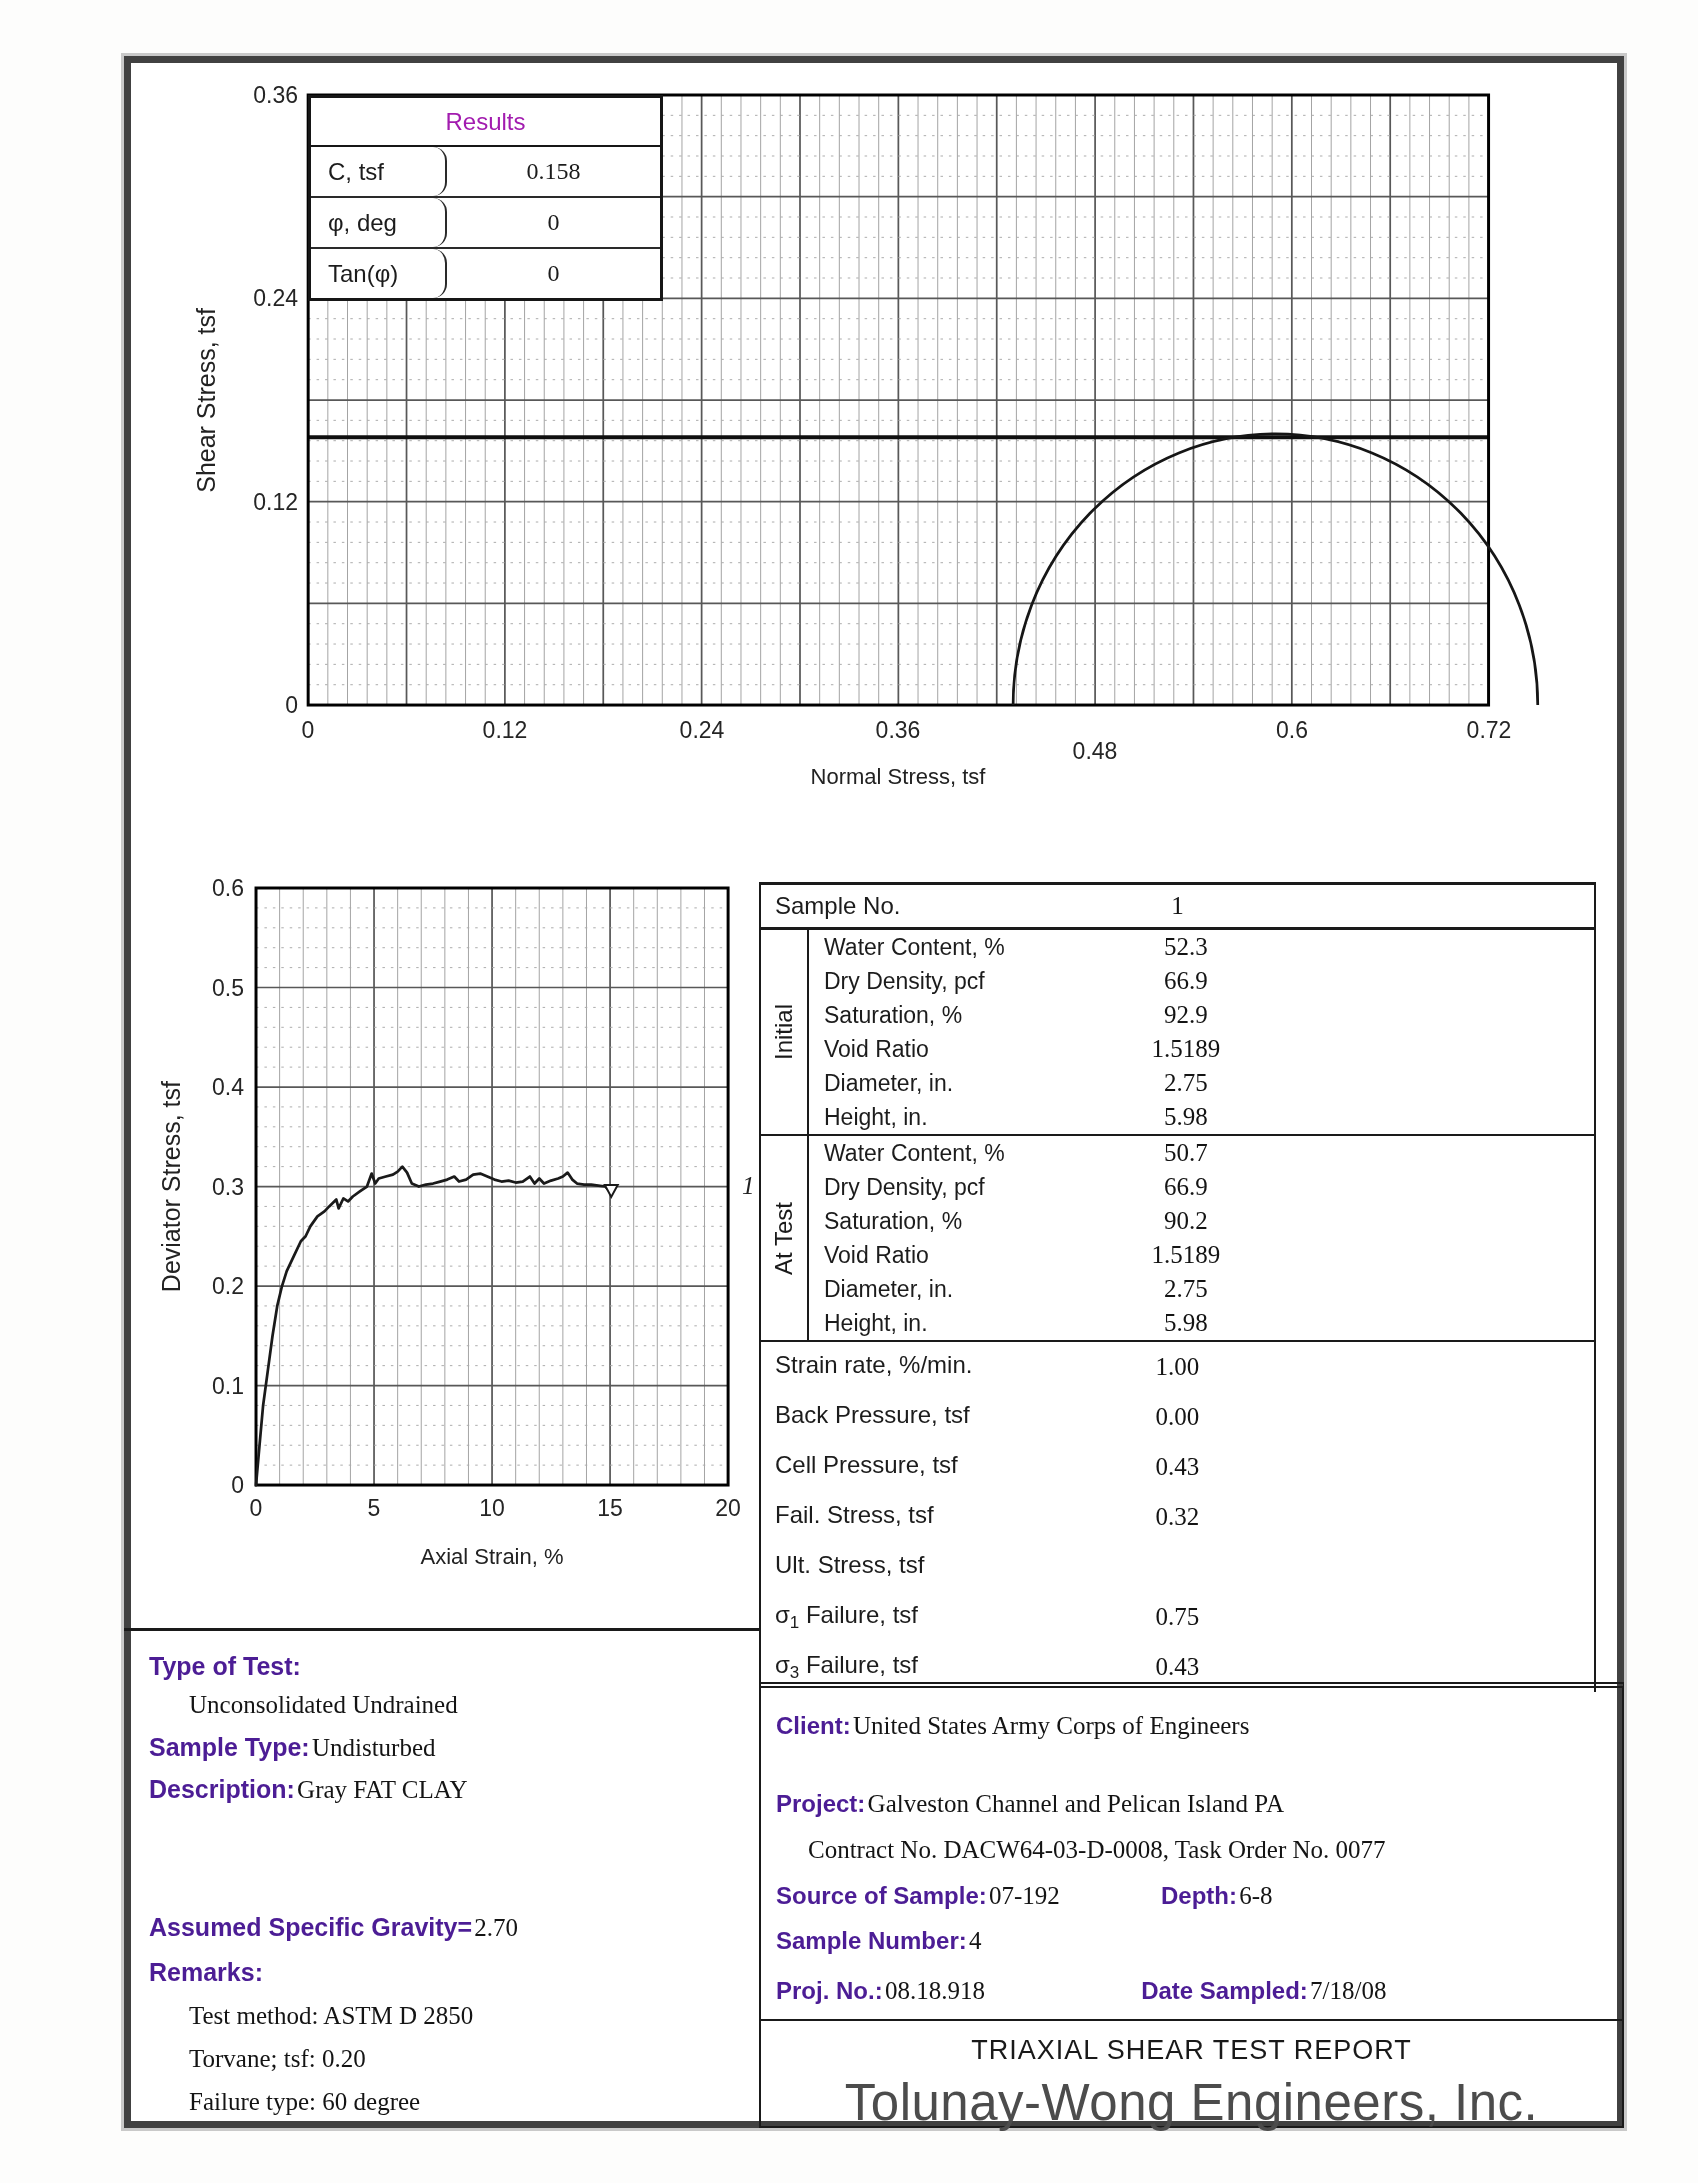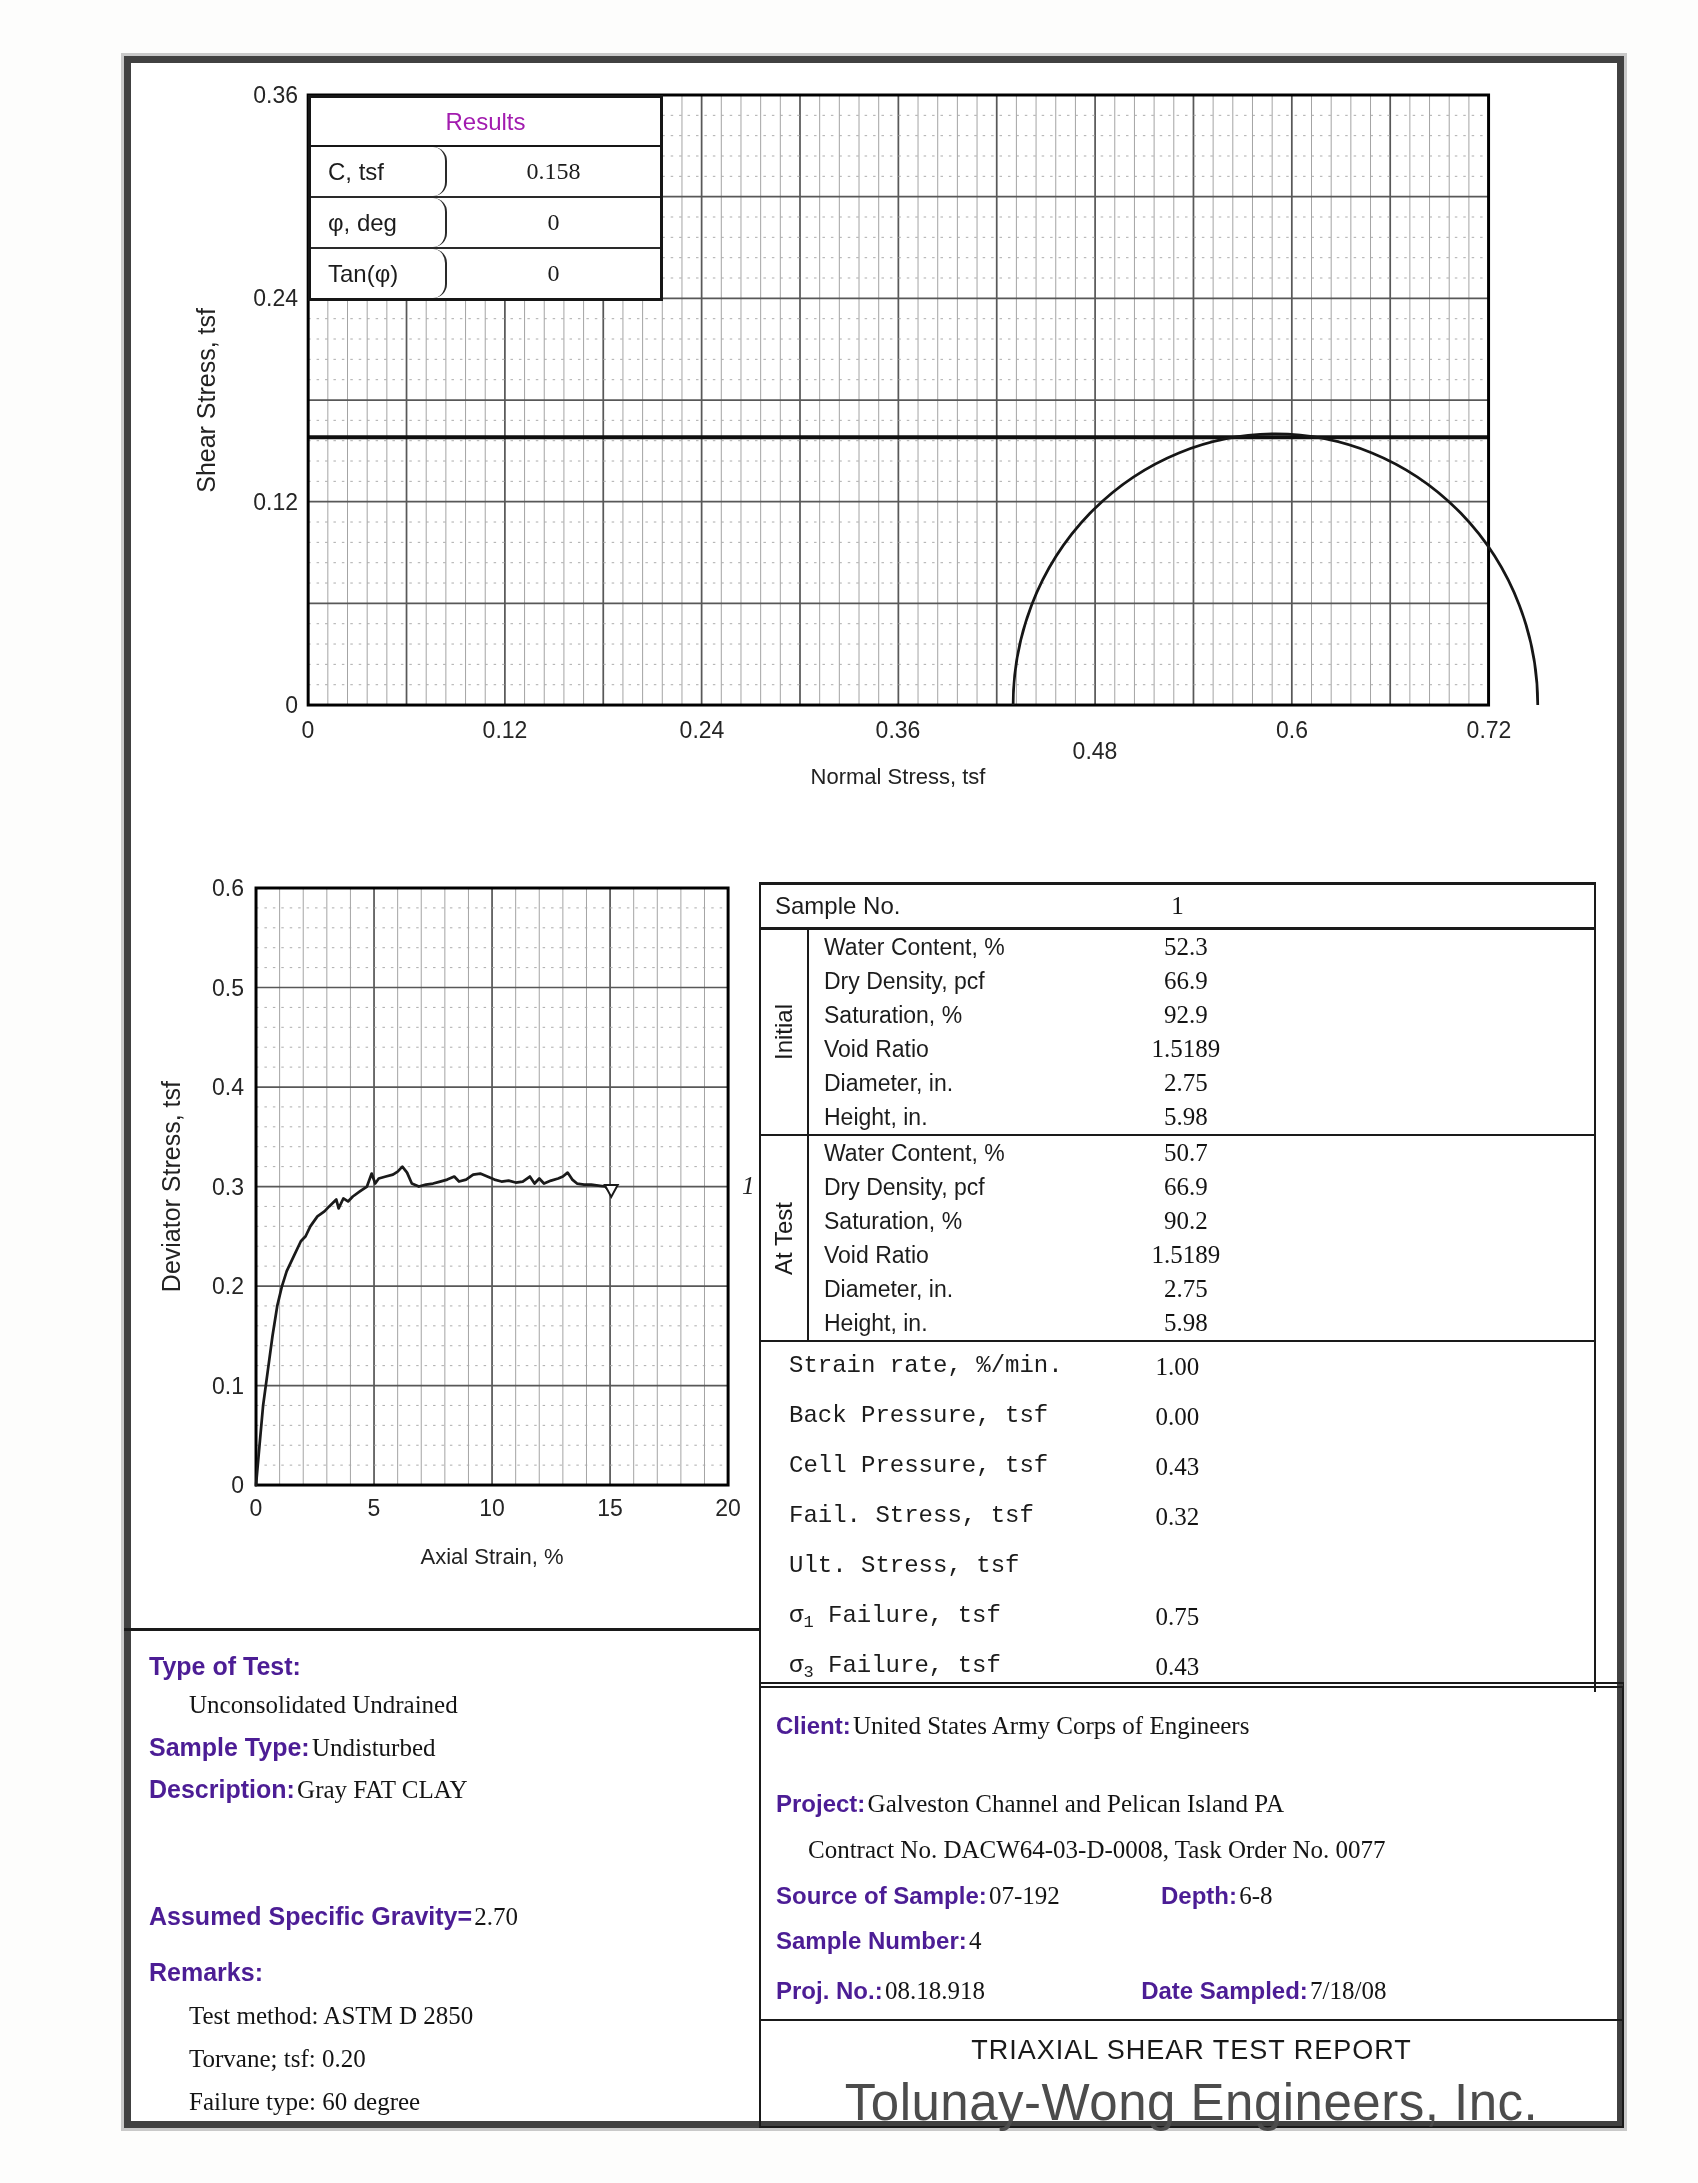--- a/index.html
+++ b/index.html
@@ -35,21 +35,21 @@
   .val-pos{position:absolute;left:38%;width:24%;text-align:center;top:50%;transform:translateY(-50%);
            font-family:"Liberation Serif",serif;font-size:25px;color:#141414;white-space:nowrap;}
   .group{display:flex;border-bottom:2.5px solid #1a1a1a;}
   .gcell{width:46px;border-right:2px solid #1a1a1a;display:flex;align-items:center;justify-content:center;}
   .gcell span{writing-mode:vertical-rl;transform:rotate(180deg);font-size:24px;color:#1a1a1a;white-space:nowrap;}
   .grows{flex:1;position:relative;}
   .grow{position:relative;height:34px;}
   .grow .lbl{position:absolute;left:15px;top:50%;transform:translateY(-50%);font-size:23px;white-space:nowrap;}
   .grow .val-pos{left:36%;}
   .prow{position:relative;height:50px;}
-  .prow .lbl{position:absolute;left:28px;top:50%;transform:translateY(-50%);font-size:24px;white-space:nowrap;font-family:Liberation Mono, monospace;}
+  .prow .lbl{position:absolute;left:14px;top:50%;transform:translateY(-50%);font-size:24px;white-space:nowrap;}
   .prow .lbl sub{font-size:17px;}
   
   #cbox{position:absolute;left:759px;top:1682px;width:865px;height:446px;box-sizing:border-box;
         border-top:6px double #1a1a1a;border-left:2.5px solid #1a1a1a;border-right:2px solid #1a1a1a;
         border-bottom:2.5px solid #1a1a1a;}
   .cline{position:absolute;left:15px;white-space:nowrap;}
   .blabel{font-weight:bold;font-size:24px;color:#4c1d95;}
   .bvalue{font-family:"Liberation Serif",serif;font-size:25px;color:#141414;}
   #crule{position:absolute;left:0;width:100%;border-top:2.5px solid #1a1a1a;}
   #report-title{position:absolute;width:100%;text-align:center;font-size:27px;letter-spacing:1px;color:#191919;}
@@ -378,21 +378,21 @@
     <div class="iline blabel" style="left:25px;top:21px;font-size:25px;">Type of Test:</div>
     <div class="iline bvalue" style="left:65px;top:60px;">Unconsolidated Undrained</div>
     <div class="iline" style="left:25px;top:102px;">
       <span class="blabel" style="font-size:25px;">Sample Type:</span>
       <span class="bvalue">Undisturbed</span>
     </div>
     <div class="iline" style="left:25px;top:144px;">
       <span class="blabel" style="font-size:25px;">Description:</span>
       <span class="bvalue">Gray FAT CLAY</span>
     </div>
-    <div class="iline" style="left:25px;top:271px;">
+    <div class="iline" style="left:25px;top:282px;">
       <span class="blabel" style="font-size:25px;">Assumed Specific Gravity=</span>
       <span class="bvalue">2.70</span>
     </div>
     <div class="iline blabel" style="left:25px;top:327px;font-size:25px;">Remarks:</div>
     <div class="iline bvalue" style="left:65px;top:371px;">Test method: ASTM D 2850</div>
     <div class="iline bvalue" style="left:65px;top:414px;">Torvane; tsf: 0.20</div>
     <div class="iline bvalue" style="left:65px;top:457px;">Failure type: 60 degree</div>
   </div>
 
   <div id="cbox">

